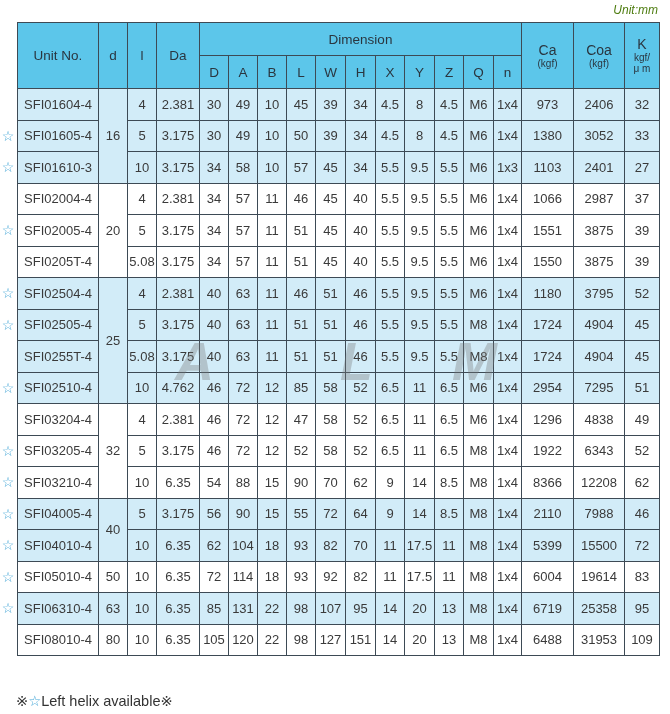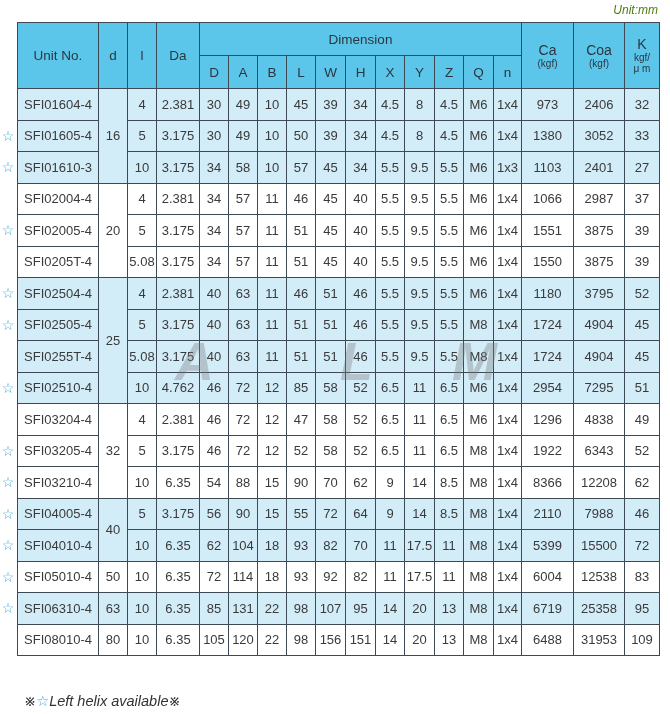--- a/index.html
+++ b/index.html
@@ -16,21 +16,21 @@
   table.spec th .sub { display: block; font-size: 10px; line-height: 11px; }
   table.spec th .main { display: block; font-size: 14px; line-height: 15px; }
   table.spec tbody td { height: 30.5px; color: #3a3a3a; }
   table.spec tbody tr.blue td { background: #d2ecf8; }
   table.spec tbody tr.white td { background: #ffffff; }
   table.spec td.grp-blue { background: #d2ecf8 !important; }
   table.spec td.grp-white { background: #ffffff !important; }
   .stars { position: absolute; left: 0; top: 0; }
   .star { position: absolute; left: 1px; width: 14px; text-align: center;
           color: #4aa9d8; font-size: 14px; line-height: 14px; }
-  .note { position: absolute; left: 24px; top: 693px; font-size: 14.5px; color: #333; font-style: italic; }
+  .note { position: absolute; left: 16px; top: 693px; font-size: 14.5px; color: #333; }
   .note .nstar { color: #4aa9d8; }
   .watermark { position: absolute; top: 330px; font-size: 54px; font-style: italic;
                font-weight: bold; color: rgba(120,120,120,0.35); pointer-events: none; }
 </style>
 </head>
 <body>
 
 <div class="unit">Unit:mm</div>
 
 <table class="spec">
@@ -390,21 +390,21 @@
         <td>18</td>
         <td>93</td>
         <td>92</td>
         <td>82</td>
         <td>11</td>
         <td>17.5</td>
         <td>11</td>
         <td>M8</td>
         <td>1x4</td>
         <td>6004</td>
-        <td>12538</td>
+        <td>19614</td>
         <td>83</td>
       </tr>
       <tr class="blue">
         <td>SFI06310-4</td>
         <td rowspan="1" class="grp-blue">63</td>
         <td>10</td>
         <td>6.35</td>
         <td>85</td>
         <td>131</td>
         <td>22</td>
@@ -422,21 +422,21 @@
       </tr>
       <tr class="white">
         <td>SFI08010-4</td>
         <td rowspan="1" class="grp-white">80</td>
         <td>10</td>
         <td>6.35</td>
         <td>105</td>
         <td>120</td>
         <td>22</td>
         <td>98</td>
-        <td>156</td>
+        <td>127</td>
         <td>151</td>
         <td>14</td>
         <td>20</td>
         <td>13</td>
         <td>M8</td>
         <td>1x4</td>
         <td>6488</td>
         <td>31953</td>
         <td>109</td>
       </tr>

